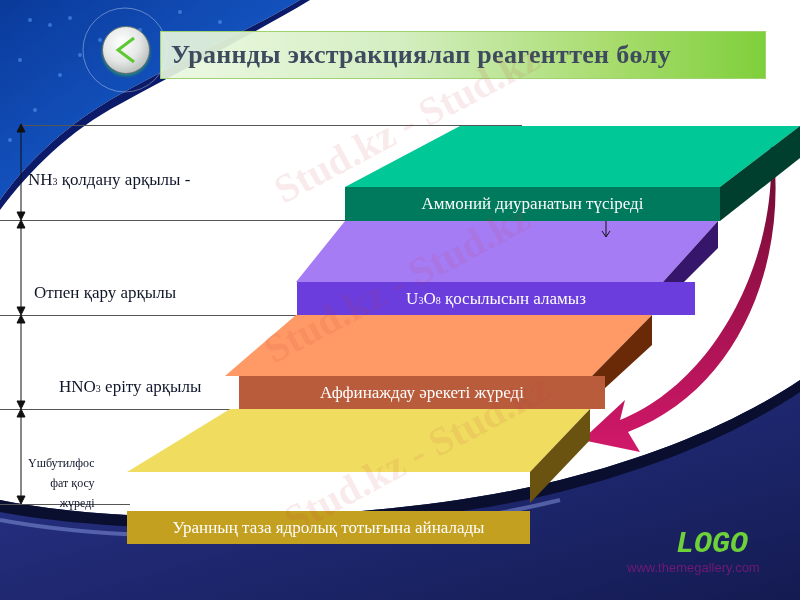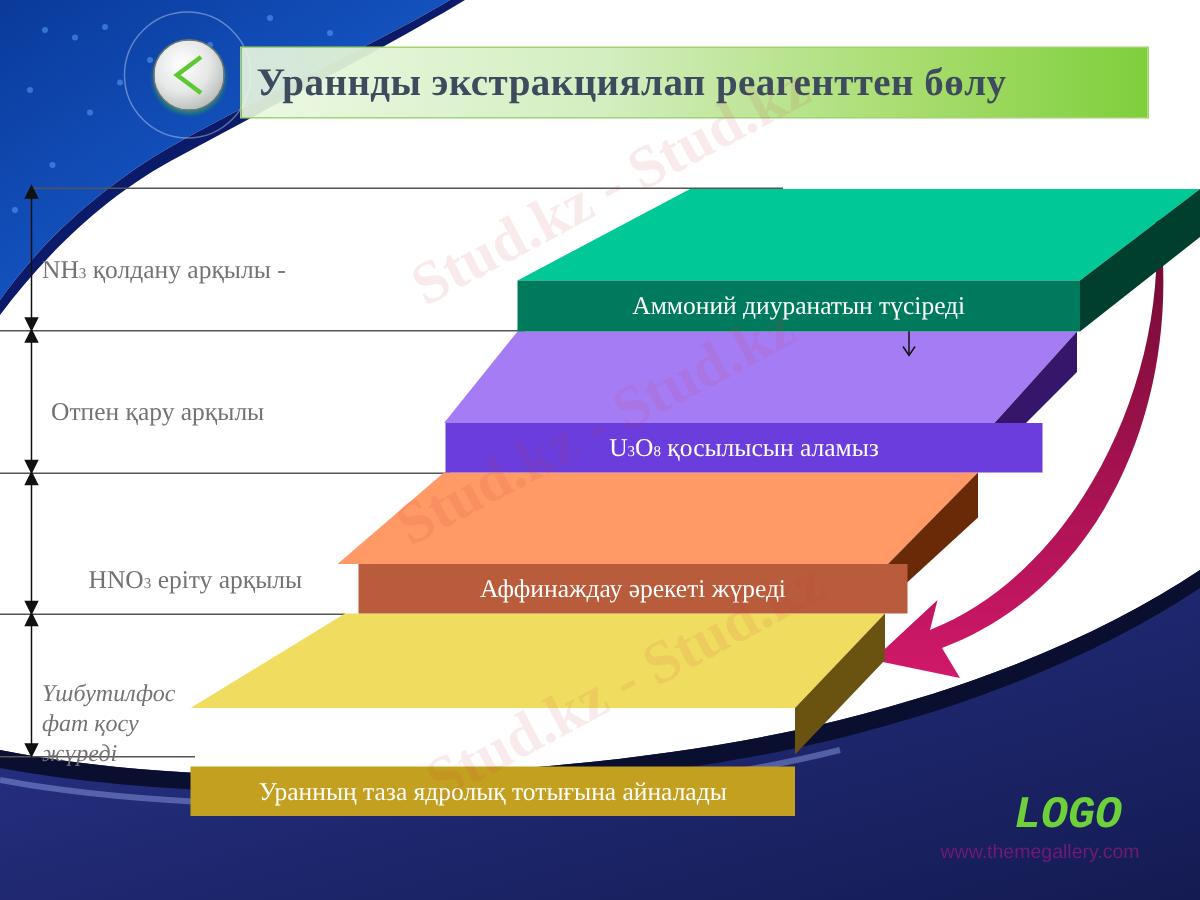--- a/index.html
+++ b/index.html
@@ -6,21 +6,21 @@
   body { width:800px; height:600px; position:relative; overflow:hidden; background:#ffffff; font-family:"Liberation Serif", serif; }
   .bg-top { position:absolute; left:0; top:0; width:800px; height:600px; }
   .title-box { position:absolute; left:160px; top:31px; width:606px; height:48px; border:1px solid #9ed36f;
     background:linear-gradient(90deg, rgba(235,248,225,0.9) 0%, #d3eec0 40%, #a7dc6c 75%, #7fcf3c 100%); box-sizing:border-box; }
   .title-text { position:absolute; left:10px; top:8px; font-size:26px; font-weight:bold; color:#3e4a5e; letter-spacing:0.3px; white-space:nowrap; }
   .nav-btn { position:absolute; left:102px; top:26px; width:46px; height:46px; border-radius:50%;
     background:radial-gradient(circle at 40% 35%, #ffffff 0%, #e5e8e6 45%, #9aa19e 100%); border:1px solid #6f7673;
     box-shadow:0 2px 3px rgba(60,180,60,0.6); cursor:pointer; }
   .nav-btn svg { position:absolute; left:11px; top:9px; }
   .hline { position:absolute; height:1px; background:#555; }
-  .label { position:absolute; font-size:17px; color:#737373; white-space:nowrap; }
+  .label { position:absolute; font-size:17px; color:#0f172a; white-space:nowrap;text-align:right; }
   .label sub { font-size:10px; vertical-align:0; }
   .step-front { position:absolute; color:#fff; font-size:17px; text-align:center; white-space:nowrap; line-height:34px; }
   .step-front sub { font-size:10px; vertical-align:0; }
   .logo { position:absolute; left:676px; top:527px; font-family:Liberation Mono, monospace; font-style:italic; font-weight:bold; font-size:30px; color:#6ed13a; }
   .url { position:absolute; left:627px; top:560px; font-family:"Liberation Sans", sans-serif; font-size:13px; color:#701a75; }
   .wm { position:absolute; font-family:"Liberation Serif", serif; font-weight:bold; font-size:40px; color:rgba(200,60,60,0.10); transform:rotate(-28deg); white-space:nowrap; pointer-events:none; }
 </style>
 </head>
 <body>
 
@@ -95,27 +95,27 @@
       <polygon points="3,281 11,281 7,289"></polygon>
     <line x1="7" y1="291" x2="7" y2="382"></line>
     <polygon points="3,297 11,297 7,289"></polygon>
       <polygon points="3,376 11,376 7,384"></polygon>
   </g>
 </svg>
 
 <div class="label" style="left:28px; top:170px;">
   <span>NH</span><sub>3</sub><span> қолдану арқылы -</span>
 </div>
-<div class="label" style="left:34px; top:265px;">
+<div class="label" style="left:34px; top:283px;">
   <span>Отпен қару арқылы</span>
 </div>
 <div class="label" style="left:28px; top:377px;margin-left:31px;">
   <span>HNO</span><sub>3</sub><span>  еріту арқылы</span>
 </div>
-<div class="label" style="left:28px; top:453px; line-height:20px; font-size:16px;font-style:italic;">
+<div class="label" style="left:28px; top:453px; line-height:20px; font-size:12px;">
   <div>Үшбутилфос</div>
   <div>фат қосу</div>
   <div>жүреді</div>
 </div>
 
 <svg style="position:absolute; left:0; top:0;" width="800" height="600">
 
   <polygon points="345,187 460,126 800,126 720,187" fill="#00c896"></polygon>
   <polygon points="720,187 800,126 800,158 720,221" fill="#003f2e"></polygon>
 

